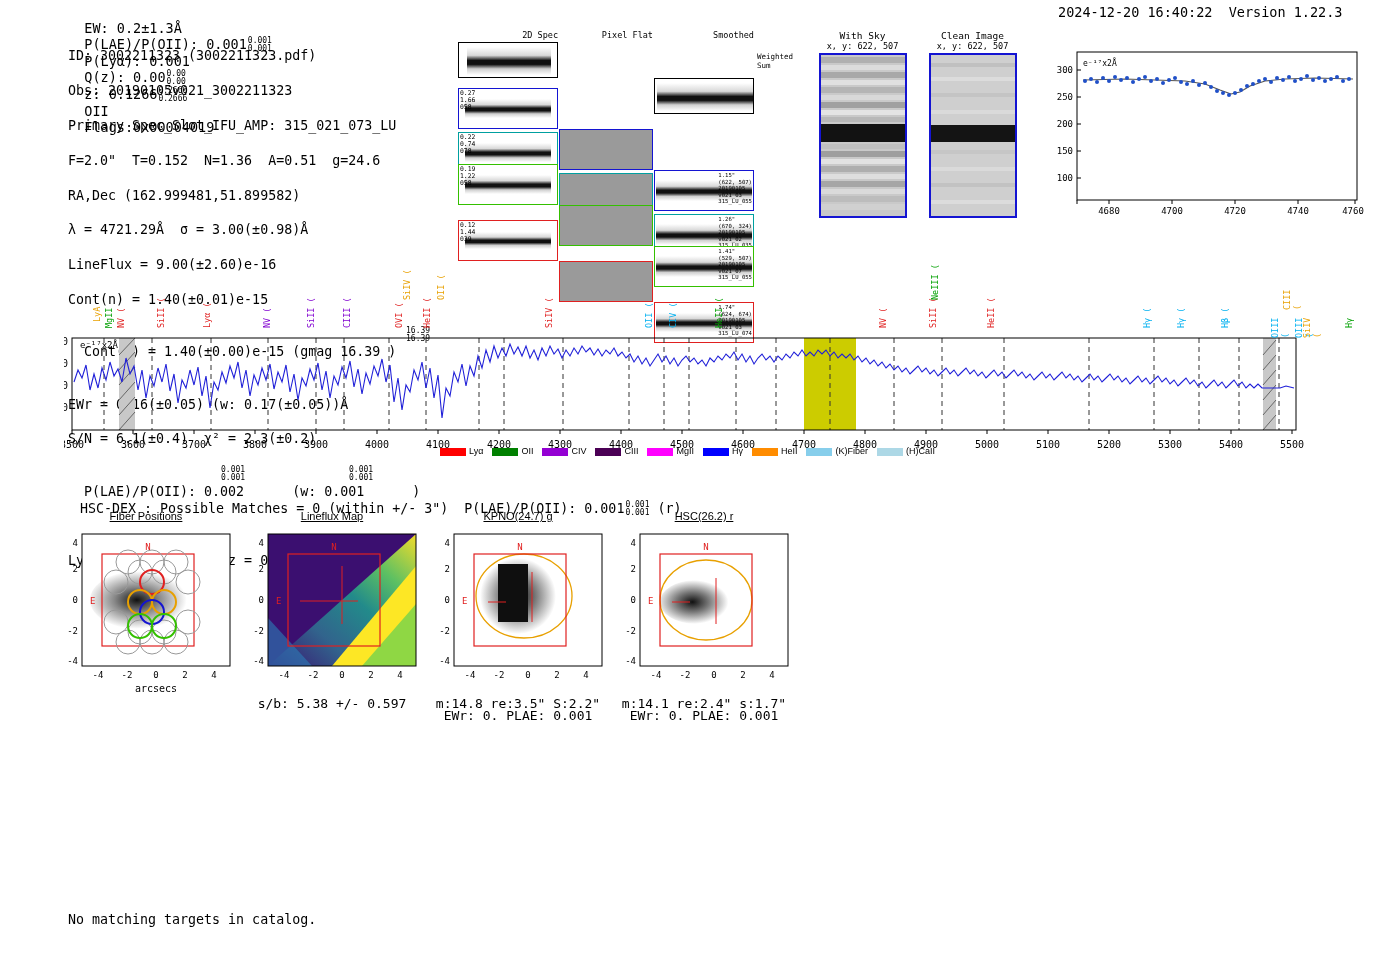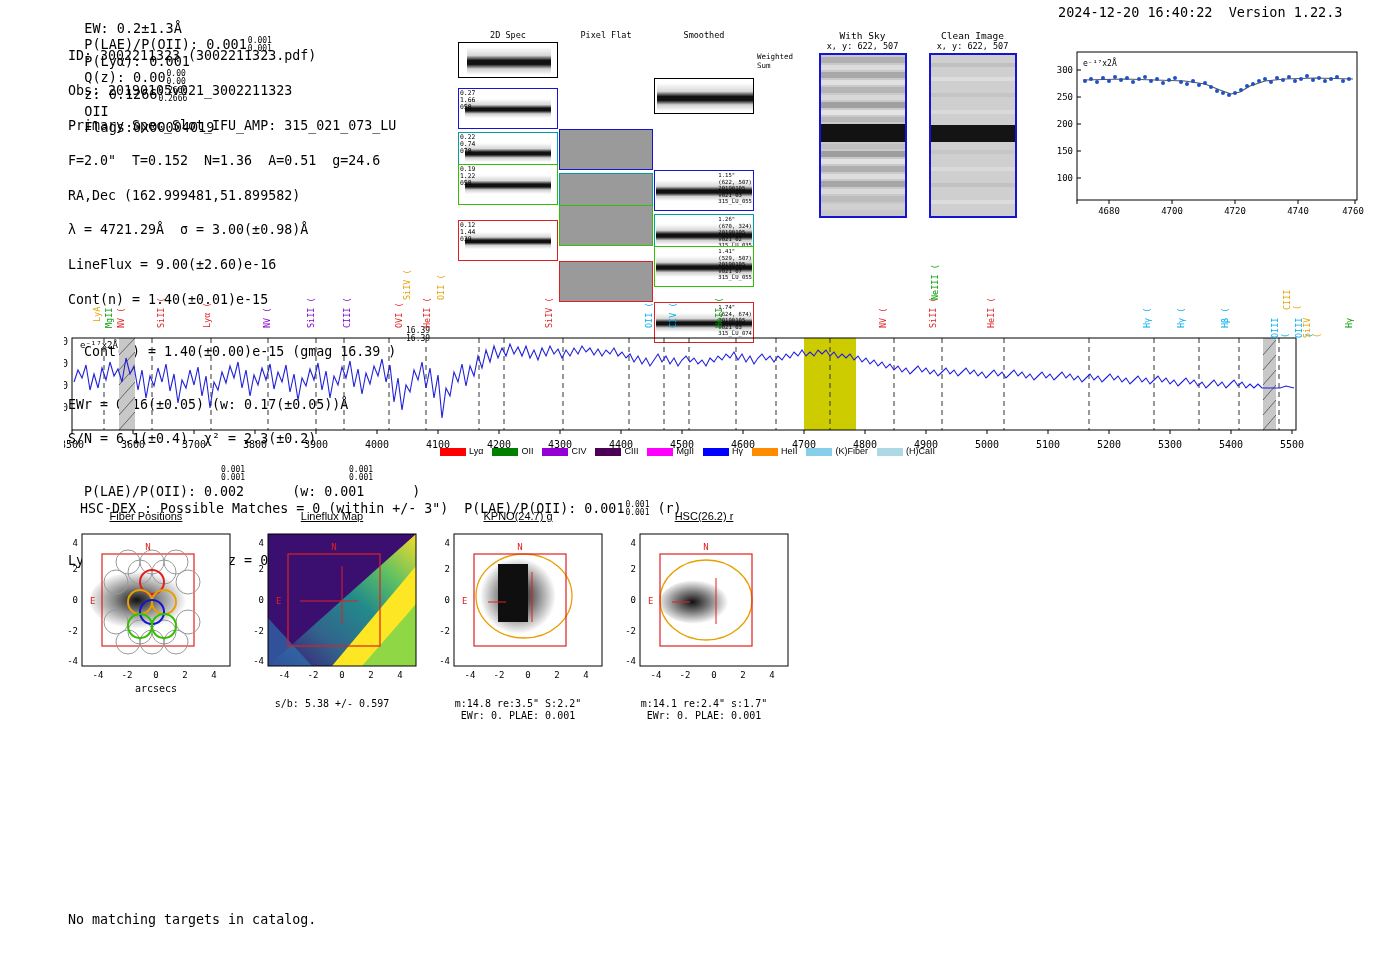--- a/index.html
+++ b/index.html
@@ -16,21 +16,21 @@
   #topline{left:68px;top:4px;font-size:13.5px;letter-spacing:0px;white-space:pre;}
   #datestamp{left:1058px;top:4px;font-size:13.5px;white-space:pre;}
   .supsub{display:inline-block;vertical-align:middle;font-size:8px;line-height:8px;text-align:left;margin-left:1px;}
   .supsub span{display:block;}
 
   
   #infoblock{left:68px;top:30px;font-size:13.3px;line-height:17.4px;white-space:pre;}
 
   
   #spec2d{left:458px;top:30px;width:345px;height:225px;}
-  .sp-hdr{font-size:8.5px;text-align:center;}
+  .sp-hdr{font-size:8.5px;text-align:right;}
   .pbox{border:1.6px solid #000;box-sizing:border-box;overflow:hidden;position:relative;background:#fff;}
   .gray{background:#9a9a9a;}
   .lbl-left{position:absolute;font-size:6.4px;line-height:7.2px;left:1px;top:1px;white-space:pre;}
   .lbl-right{position:absolute;font-size:5.6px;line-height:6.6px;right:1px;top:1px;text-align:left;white-space:pre;}
 
   
   .imgbox{border:2px solid #1414d2;box-sizing:border-box;position:relative;overflow:hidden;}
   .imgcap{font-size:9.5px;text-align:center;}
 
   
@@ -43,21 +43,21 @@
   #legend{left:440px;top:446px;display:flex;gap:9px;align-items:center;font-size:9px;}
   .lgsw{width:26px;height:8px;display:inline-block;margin-right:3px;vertical-align:middle;}
 
   
   #hscdex{left:64px;top:486px;font-size:13.3px;white-space:pre;}
 
   
   #bottom{left:56px;top:510px;width:740px;height:220px;}
   .bp{position:absolute;top:0;width:180px;}
   .bp .title{font-size:11px;text-align:center;height:16px;text-decoration:underline;}
-  .caption{font-size:10px;text-align:center;margin-top:3px;white-space:pre;line-height:12px;}
+  .caption{font-size:13px;text-align:center;margin-top:3px;white-space:pre;line-height:12px;}
 
   
   #footer{left:68px;top:875px;font-size:13.3px;line-height:18px;white-space:pre;}
 </style>
 </head>
 <body>
 
 <div class="abs mono" id="topline">
   <span>EW: 0.2±1.3Å</span>&nbsp;
   <span>P(LAE)/P(OII): 0.001</span><span class="supsub"><span>0.001</span><span>0.001</span></span>&nbsp;

